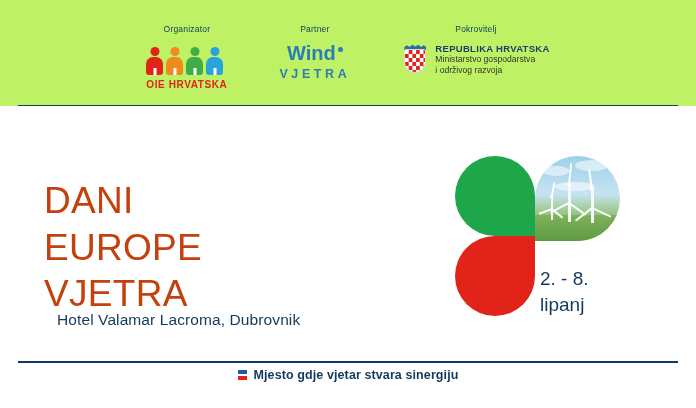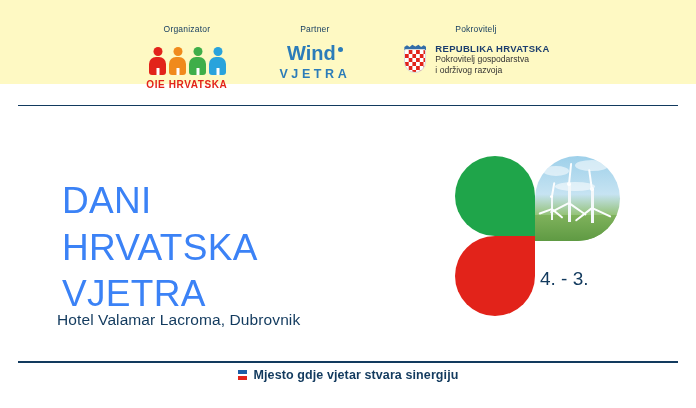--- a/index.html
+++ b/index.html
@@ -20,22 +20,22 @@
     background: #ffffff;
     box-sizing: border-box;
   }
 
   
   .top-band {
     position: absolute;
     left: 0;
     top: 0;
     width: 696px;
-    height: 84px;
-    background: #fef9c3;
+    height: 106px;
+    background: #bef264;
   }
   .top-rule {
     position: absolute;
     left: 18px;
     top: 105px;
     width: 660px;
     height: 1.5px;
     background: #123A5E;
   }
   .logos {
@@ -59,21 +59,21 @@
     color: #123A5E;
     letter-spacing: 0.2px;
     margin-bottom: 7px;
     font-family: "Liberation Sans", sans-serif;
   }
 
   
   .oie-wrap {
     display: flex;
     flex-direction: column;
-    align-items: flex-end;
+    align-items: flex-start;
   }
   .oie-figs {
     position: relative;
     width: 78px;
     height: 34px;
   }
   .fig {
     position: absolute;
     bottom: 0;
     width: 17px;
@@ -208,25 +208,25 @@
   .main {
     position: absolute;
     left: 0;
     top: 106px;
     width: 696px;
     height: 255px;
     background: #ffffff;
   }
   .title {
     position: absolute;
-    left: 62px;
+    left: 44px;
     top: 72px;
     font-size: 37px;
     line-height: 1.26;
-    color: #3b82f6;
+    color: #c2410c;
     letter-spacing: 0.3px;
     font-family: "Liberation Sans", sans-serif;
   }
   .title div { white-space: nowrap; }
   .venue {
     position: absolute;
     left: 57px;
     top: 205px;
     font-size: 15.5px;
     color: #123A5E;
@@ -396,35 +396,35 @@
 
       <div class="logo-block">
         <div class="logo-caption">Pokrovitelj</div>
         <div class="min-wrap">
           <div class="coat">
             <div class="crown"></div>
             <div class="shield"></div>
           </div>
           <div class="min-text">
             <div class="min-line1">REPUBLIKA HRVATSKA</div>
-            <div class="min-line2">Pokrovitelj gospodarstva</div>
+            <div class="min-line2">Ministarstvo gospodarstva</div>
             <div class="min-line3">i održivog razvoja</div>
           </div>
         </div>
       </div>
 
     </div>
     <div class="top-rule"></div>
   </div>
 
   <div class="main">
 
     <div class="title">
       <div>DANI</div>
-      <div>HRVATSKA</div>
+      <div>EUROPE</div>
       <div>VJETRA</div>
     </div>
 
     <div class="venue">Hotel Valamar Lacroma, Dubrovnik</div>
 
     <div class="flower">
       <div class="petal green"></div>
       <div class="petal red"></div>
       <div class="petal photo">
         <div class="cloud" style="left:8px; top:10px; width:26px; height:10px;"></div>
@@ -446,21 +446,22 @@
 
         <div class="turbine mast" style="position:absolute; left:16px; top:40px; height:24px; width:1.8px;"></div>
         <div class="turbine hub" style="position:absolute; left:15px; top:38.5px; width:3px; height:3px;"></div>
         <div class="turbine blade" style="position:absolute; left:16px; top:26px; height:14px; transform: rotate(10deg);"></div>
         <div class="turbine blade" style="position:absolute; left:16px; top:39px; height:14px; transform: rotate(130deg);"></div>
         <div class="turbine blade" style="position:absolute; left:16px; top:39px; height:14px; transform: rotate(250deg);"></div>
       </div>
     </div>
 
     <div class="dates">
-      <div>4. - 3.</div>
+      <div>2. - 8.</div>
+      <div>lipanj</div>
     </div>
 
   </div>
 
   <div class="bottom-rule"></div>
   <div class="tagline-wrap">
     <div class="flag-mark">
       <div class="bar blue"></div>
       <div class="bar red"></div>
     </div>

